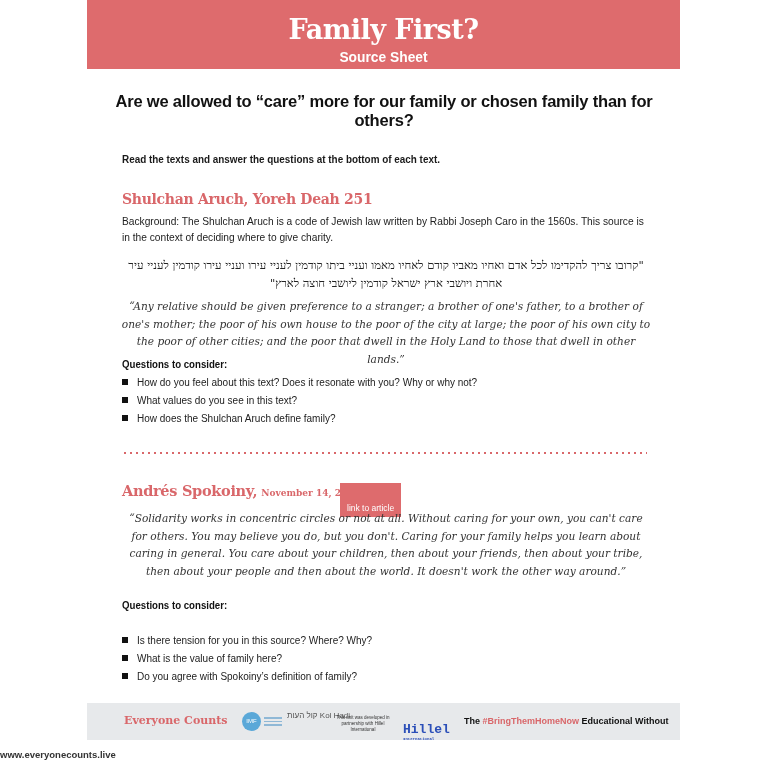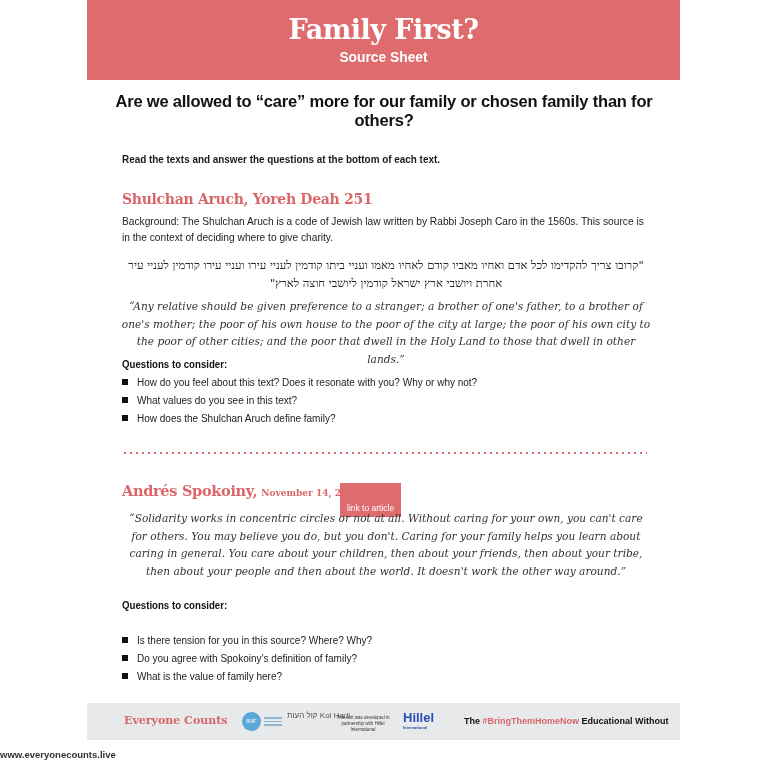--- a/index.html
+++ b/index.html
@@ -1,20 +1,20 @@
 <!DOCTYPE html>
 <html><head>
   <meta charset="utf-8">
   <style>
     * { box-sizing: border-box; margin: 0; padding: 0; }
     html, body { width: 768px; height: 768px; background: #ffffff; overflow: hidden; }
     body { position: relative; font-family: "Liberation Sans", sans-serif; color: #1a1a1a; }
 
     .banner {
-      position: absolute; left: 87px; top: 0; width: 593px; height: 80px;
+      position: absolute; left: 87px; top: 0; width: 593px; height: 69px;
       background: #de6b6d; text-align: center; color: #ffffff;
     }
     .banner-title {
       font-family: "DejaVu Serif", serif; font-weight: bold; font-size: 27px;
       letter-spacing: -0.5px; padding-top: 14px; line-height: 32px;
     }
     .banner-sub {
       font-family: "Liberation Sans", sans-serif; font-weight: bold; font-size: 15px;
       line-height: 18px; margin-top: 2px; transform: scaleX(0.92);
     }
@@ -100,22 +100,22 @@
     .logo-lines div { height: 1.5px; background: #8fb8d6; margin-bottom: 2px; }
     .kolhanut {
       position: absolute; left: 200px; top: 8px; font-size: 8px; line-height: 9px; color: #555;
       text-align: center;
     }
     .partnership {
       position: absolute; left: 245px; top: 12px; width: 62px; text-align: center;
       font-size: 4.5px; line-height: 6px; color: #333;
     }
     .hillel {
-      position: absolute; left: 316px; top: 8px; color: #2b4fb8; font-weight: bold;
-      font-size: 13px; line-height: 14px;
+      position: absolute; left: 316px; top: 20px; color: #2b4fb8; font-weight: bold;
+      font-size: 13px; line-height: 14px; font-family: Liberation Mono, monospace;
     }
     .hillel-sub { font-size: 4px; line-height: 5px; font-weight: bold; color: #2b4fb8; }
     .toolkit {
       position: absolute; left: 377px; top: 13px; font-size: 9px; font-weight: bold; color: #111;
     }
     .toolkit .hashtag { color: #d9676a; }
 
     .website {
       position: absolute; left: 0; top: 749px; width: 678px; 
       font-size: 9.5px; font-weight: bold; color: #333;
@@ -163,25 +163,25 @@
 <div class="quote quote2">“Solidarity works in concentric circles or not at all. Without caring for your own, you can't care for others. You may believe you do, but you don't. Caring for your family helps you learn about caring in general. You care about your children, then about your friends, then about your tribe, then about your people and then about the world. It doesn't work the other way around.”</div>
 
 <div class="q-title q2-title">Questions to consider:</div>
 <ul class="q-list q2-list">
   <li class="q-item">
     <span class="bullet"></span>
     <span>Is there tension for you in this source? Where? Why?</span>
   </li>
   <li class="q-item">
     <span class="bullet"></span>
+    <span>What is the value of family here?</span>
+  </li>
+  <li class="q-item">
+    <span class="bullet"></span>
     <span>Do you agree with Spokoiny’s definition of family?</span>
-  </li>
-  <li class="q-item">
-    <span class="bullet"></span>
-    <span>What is the value of family here?</span>
   </li>
 </ul>
 
 <div class="footer">
   <div class="footer-brand">Everyone Counts</div>
   <div class="logo-circle">IMF</div>
   <div class="logo-lines">
       <div></div>
       <div></div>
       <div></div>

